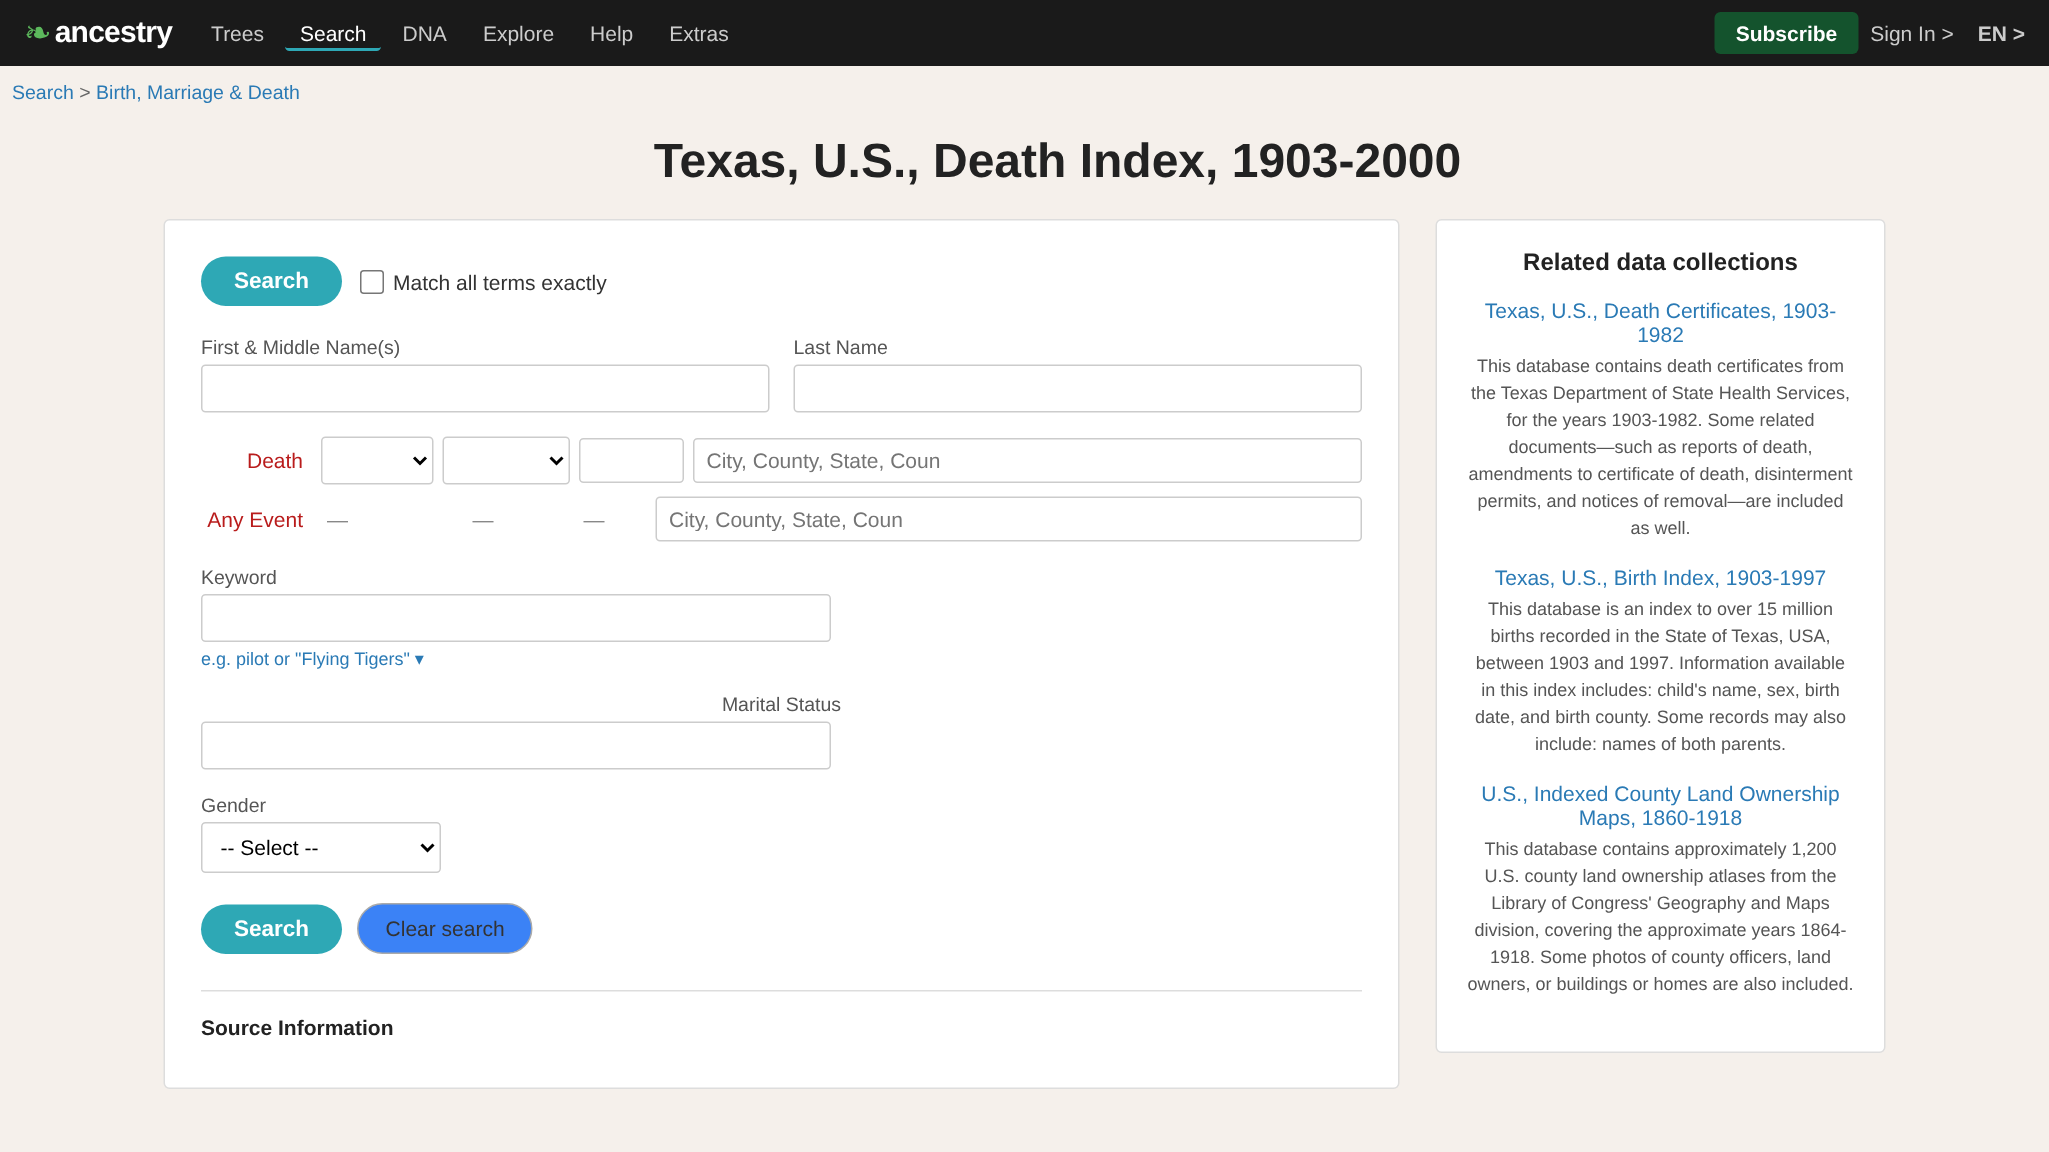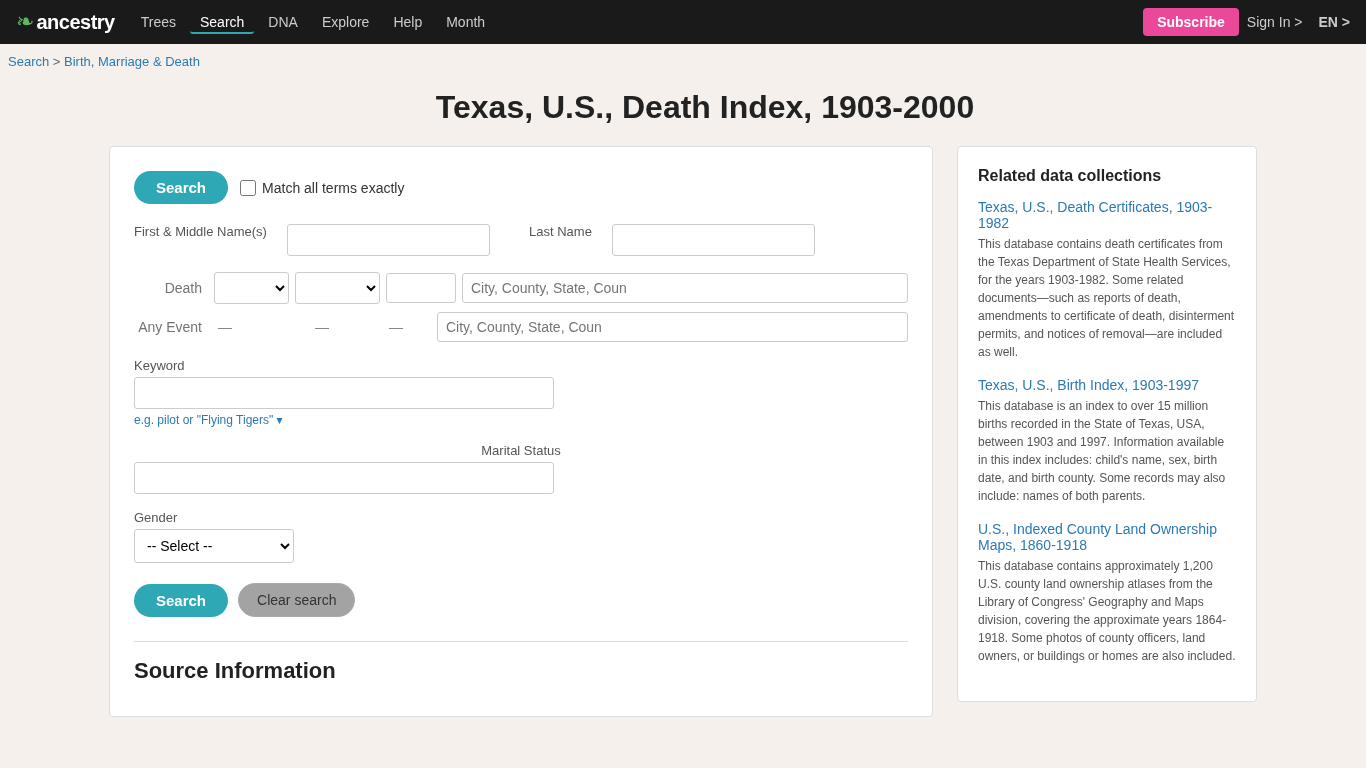--- a/index.html
+++ b/index.html
@@ -32,21 +32,21 @@
       border-bottom: 2px solid #2ea8b5;
       padding-bottom: 2px;
     }
     .nav-right {
       margin-left: auto;
       display: flex;
       align-items: center;
       gap: 8px;
     }
     .btn-subscribe {
-      background: #ec4899;
+      background: #14532d;
       color: #fff;
       border: none;
       padding: 6px 14px;
       border-radius: 4px;
       cursor: pointer;
       font-size: 14px;
       font-weight: bold;
     }
     .nav-signin {
       color: #ccc;
@@ -129,21 +129,22 @@
     }
 
     
     .form-row-two {
       display: flex;
       gap: 16px;
       margin-bottom: 16px;
     }
     .form-group {
       display: flex;
-      gap: 20px;
+      flex-direction: column;
+      gap: 4px;
       flex: 1;
     }
     .form-group label {
       font-size: 13px;
       color: #555;
       font-weight: normal;
     }
     .form-group input[type=text] {
       border: 1px solid #ccc;
       border-radius: 3px;
@@ -158,21 +159,21 @@
     }
     .date-row {
       display: flex;
       align-items: center;
       margin-bottom: 8px;
       gap: 0;
     }
     .date-label {
       width: 80px;
       font-size: 14px;
-      color: #737373;
+      color: #b91c1c;
       text-align: right;
       padding-right: 12px;
     }
     .date-headers {
       display: flex;
       align-items: center;
       margin-bottom: 4px;
       margin-left: 80px;
     }
     .date-header-item {
@@ -290,52 +291,53 @@
       background: #2ea8b5;
       color: #fff;
       border: none;
       padding: 8px 22px;
       border-radius: 20px;
       cursor: pointer;
       font-size: 15px;
       font-weight: bold;
     }
     .btn-clear {
-      background: #a3a3a3;
+      background: #3b82f6;
       color: #333;
       border: 1px solid #aaa;
       padding: 8px 18px;
       border-radius: 20px;
       cursor: pointer;
       font-size: 14px;
     }
 
     
     .source-section {
       margin-top: 24px;
       border-top: 1px solid #ddd;
       padding-top: 16px;
     }
     .source-section h3 {
-      font-size: 22px;
+      font-size: 14px;
       font-weight: bold;
       color: #222;
       margin-bottom: 8px;
     }
 
     
     .sidebar {
       width: 300px;
       flex-shrink: 0;
     }
     .sidebar-card {
       background: #fff;
       border: 1px solid #ddd;
       border-radius: 4px;
       padding: 20px;
+      text-align: center;
     }
     .sidebar-card h3 {
       font-size: 16px;
       font-weight: bold;
       color: #222;
       margin-bottom: 14px;
     }
     .related-item {
       margin-bottom: 16px;
     }
@@ -371,21 +373,21 @@
 <nav>
   <div class="nav-logo">
     <span class="logo-leaf">❧</span>
     <span class="logo-text">ancestry</span>
   </div>
   <a class="nav-link">Trees</a>
   <a class="nav-link active">Search</a>
   <a class="nav-link">DNA</a>
   <a class="nav-link">Explore</a>
   <a class="nav-link">Help</a>
-  <a class="nav-link">Month</a>
+  <a class="nav-link">Extras</a>
   <div class="nav-right">
     <button class="btn-subscribe">Subscribe</button>
     <span class="nav-signin">Sign In &gt;</span>
     <span class="nav-lang">EN &gt;</span>
   </div>
 </nav>
 
 <div class="breadcrumb">
   <a>Search</a>
   <span> &gt; </span>

